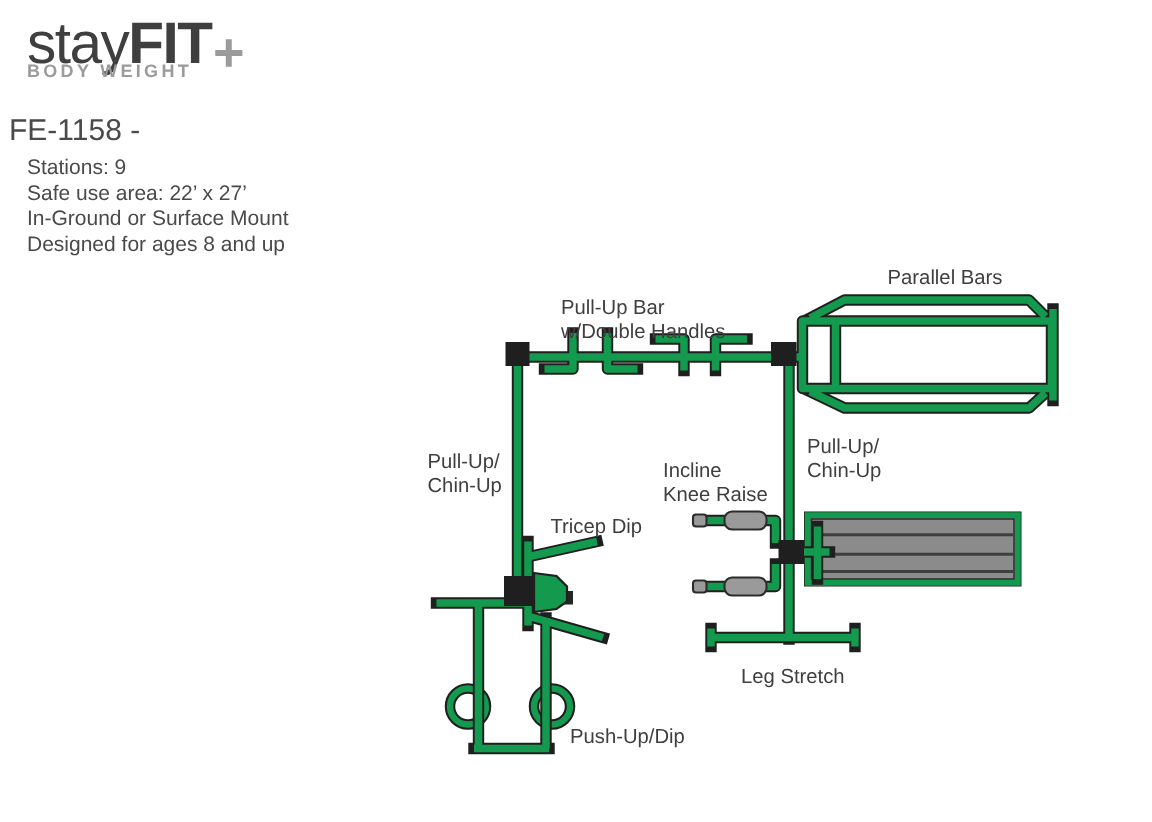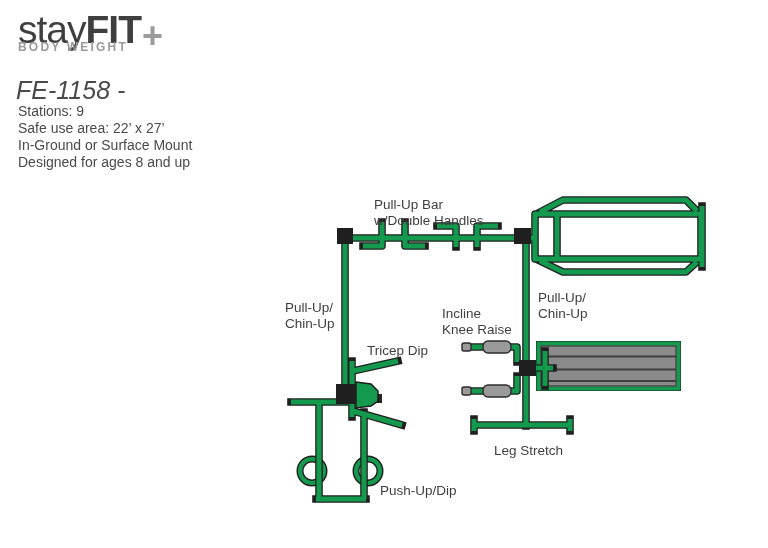--- a/index.html
+++ b/index.html
@@ -6,21 +6,21 @@
   .canvas {
     position:relative; width:768px; height:548px; background:#ffffff;
     font-family:"Liberation Sans", sans-serif; overflow:hidden;
   }
   
   .brand { position:absolute; left:18px; top:10px; }
   .brand-main { font-size:39px; line-height:1.0; letter-spacing:-1px; color:var(--text-dark,#3f3f3f); white-space:nowrap; }
   .brand-main .bold { font-weight:bold; }
   .brand-plus { color:var(--brand-gray,#9b9b9b); font-weight:bold; font-size:36px; display:inline-block; transform:translateY(5px); margin-left:1px; }
   .brand-sub { font-size:12px; font-weight:bold; letter-spacing:2.2px; color:var(--brand-gray,#9b9b9b); margin-top:-9px; white-space:nowrap; }
-  .model { position:absolute; left:16px; top:76px; font-size:25px; color:var(--heading-gray,#4a4a4a);font-style:italic; }
+  .model { position:absolute; left:6px; top:76px; font-size:20px; color:var(--heading-gray,#4a4a4a); }
   .specs { position:absolute; left:18px; top:103px; font-size:14px; line-height:17px; color:var(--heading-gray,#4a4a4a); }
   
   .lbl { position:absolute; font-size:13.5px; line-height:16px; color:var(--text-dark,#3f3f3f); white-space:nowrap; }
   .lbl.center { text-align:center; }
   
   svg.diagram { position:absolute; left:0; top:0; }
   .to { fill:none; stroke:var(--tube-outline,#1f1f1f); stroke-width:7.6; stroke-linejoin:round; stroke-linecap:square; }
   .tg { fill:none; stroke:var(--equipment-green,#149a4e); stroke-width:5;  stroke-linejoin:round; stroke-linecap:butt; }
   .ring-o { fill:#ffffff; stroke:var(--tube-outline,#1f1f1f); stroke-width:7; }
   .ring-g { fill:none; stroke:var(--equipment-green,#149a4e); stroke-width:4.2; }
@@ -121,20 +121,23 @@
       <rect class="nub" x="374" y="394" width="8" height="9"></rect>
       <polygon class="pent" points="356,382 371,384 378,391 378,401 371,406 356,408"></polygon>
     </g>
   </svg>
 
   <div class="lbl" style="left:374px;top:197px">
     <div>Pull-Up Bar</div>
     <div>w/Double Handles</div>
   </div>
 
+  <div class="lbl center" style="left:560px;top:177px;width:140px">
+    <div>Parallel Bars</div>
+  </div>
 
   <div class="lbl" style="left:285px;top:300px">
     <div>Pull-Up/</div>
     <div>Chin-Up</div>
   </div>
 
   <div class="lbl" style="left:367px;top:343px">
     <div>Tricep Dip</div>
   </div>
 

